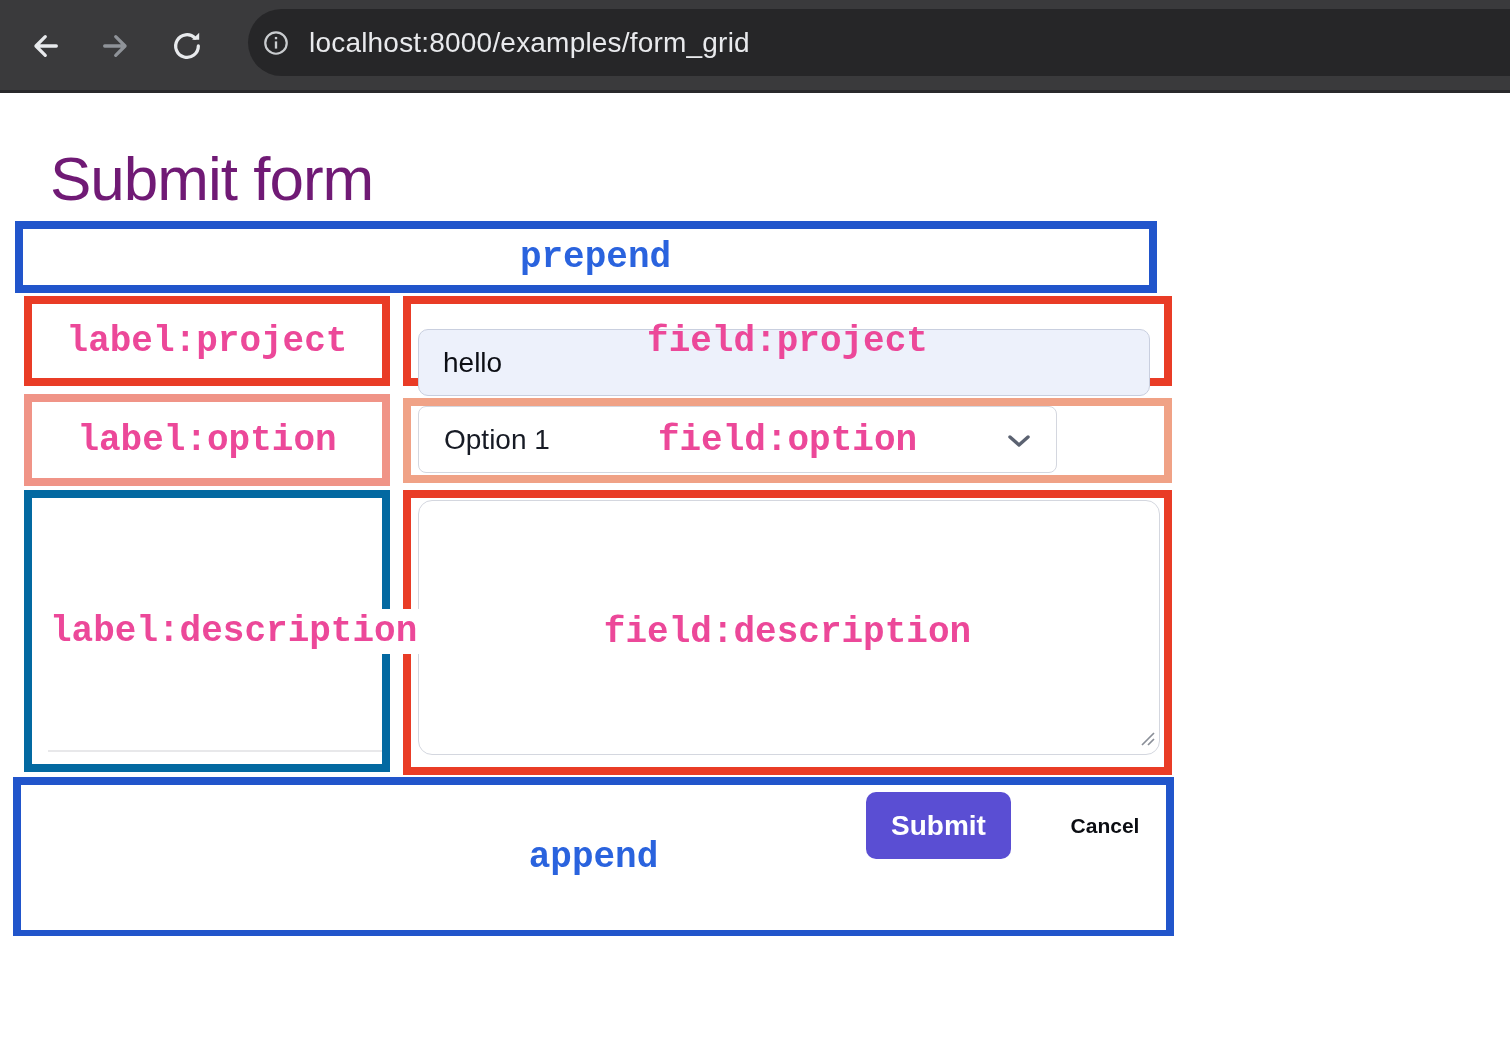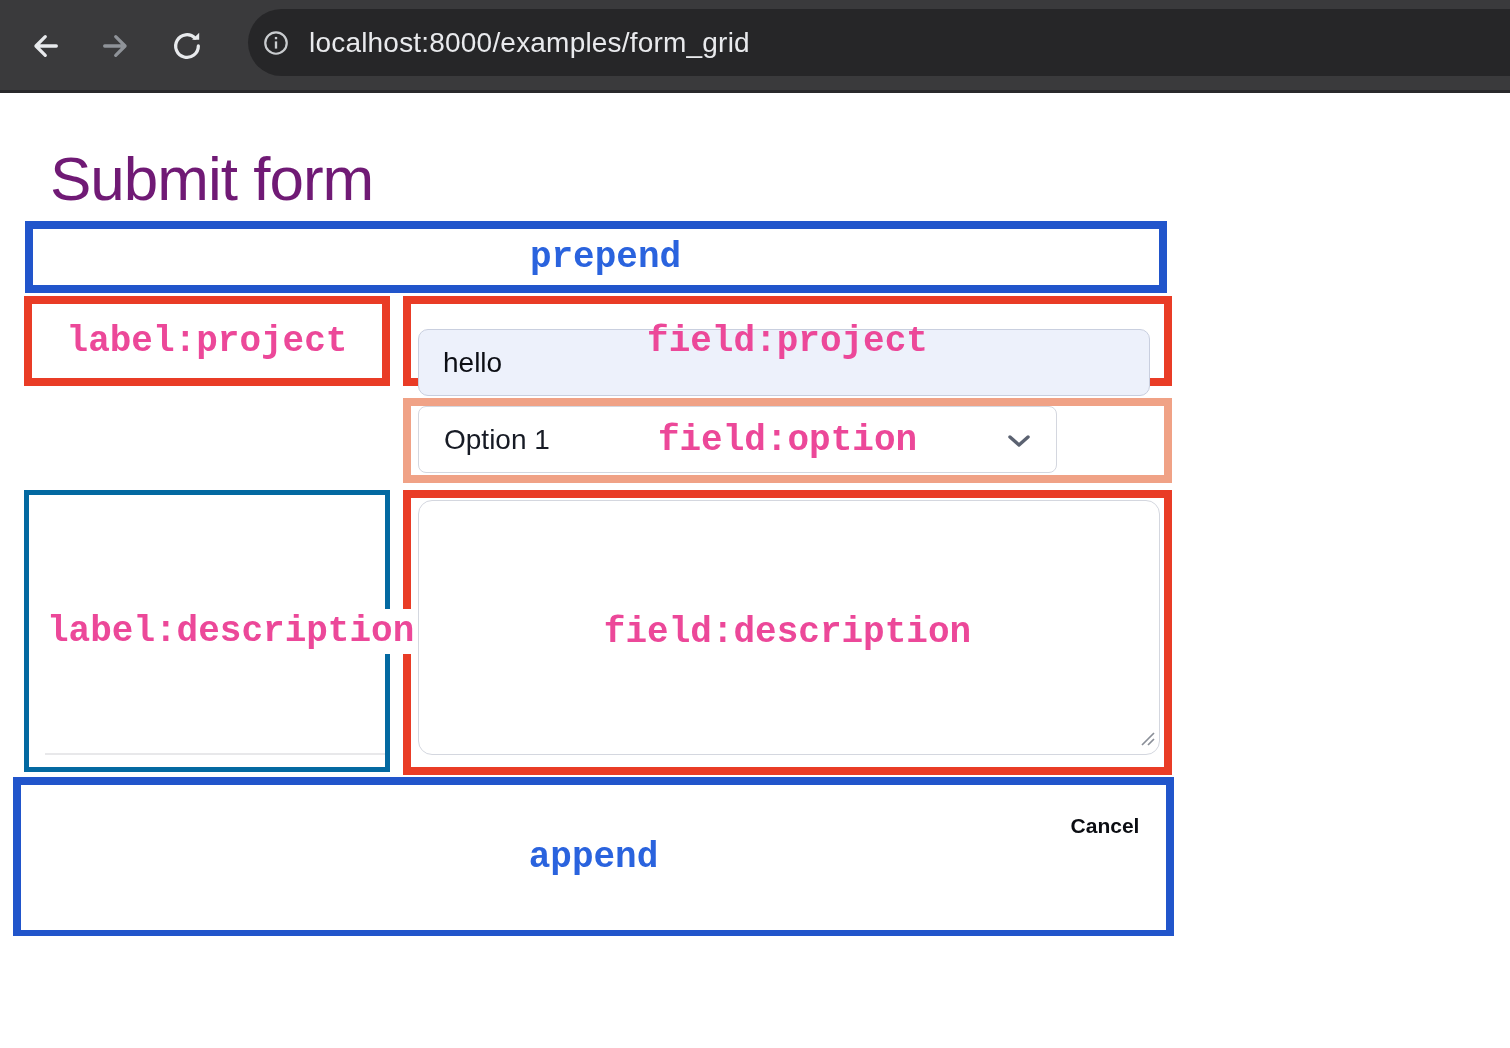--- a/index.html
+++ b/index.html
@@ -22,26 +22,26 @@
   
   .title{position:absolute;left:50px;top:148px;font-size:62px;line-height:1;color:#701a75;
          font-weight:400;letter-spacing:-1px;}
 
   .box{position:absolute;box-sizing:border-box;background:#fff;display:flex;
        align-items:center;justify-content:center;}
   .mono{font-family:"Liberation Mono",monospace;font-weight:700;font-size:36px;white-space:nowrap;}
   .blue-t{color:#2a63de;}
   .red-t{color:#ec4899;}
 
-  .prepend{left:25px;top:221px;width:1142px;height:72px;border:8px solid #2155cb;padding-left:19px;}
+  .prepend{left:15px;top:221px;width:1142px;height:72px;border:8px solid #2155cb;padding-left:19px;}
   .lbl-project{left:24px;top:296px;width:366px;height:90px;border:8px solid #e93c26;}
   .fld-project{left:403px;top:296px;width:769px;height:90px;border:8px solid #e93c26;justify-content:flex-start;}
   .lbl-option{left:24px;top:394px;width:366px;height:92px;border:8px solid #f09487;}
   .fld-option{left:403px;top:398px;width:769px;height:85px;border:8px solid #f0a286;justify-content:flex-start;}
-  .lbl-desc{left:24px;top:490px;width:366px;height:282px;border:5px solid #0369a1;justify-content:flex-start;padding-left:16px;}
+  .lbl-desc{left:24px;top:490px;width:366px;height:282px;border:8px solid #0369a1;justify-content:flex-start;padding-left:16px;}
   .fld-desc{left:403px;top:490px;width:769px;height:285px;border:8px solid #e93c26;}
   .append{left:13px;top:777px;width:1161px;height:161px;border:8px solid #2155cb;}
 
   .overlay-tag{position:absolute;left:0;top:0;right:0;bottom:0;display:flex;align-items:center;
                justify-content:center;pointer-events:none;z-index:3;}
   .overlay-tag.lower{}
 
   .text-input{position:absolute;left:7px;top:11px;width:732px;height:67px;box-sizing:border-box;
               background:#edf1fb;border:1px solid #c9cfdf;border-radius:10px;display:flex;
               align-items:center;padding-left:24px;font-size:28px;color:#0c0e14;margin-top:14px;}
@@ -108,20 +108,23 @@
   </div>
   <div class="box fld-project">
     <div class="text-input">
       <span>hello</span>
     </div>
     <div class="overlay-tag lower">
       <span class="mono red-t">field:project</span>
     </div>
   </div>
 
+  <div class="box lbl-option">
+    <span class="mono red-t">label:option</span>
+  </div>
   <div class="box fld-option">
     <div class="select">
       <span>Option 1</span>
       <span class="chev">
         <svg width="26" height="16" viewBox="0 0 26 16">
           <path d="M4 4l9 8 9-8" fill="none" stroke="#5b6271" stroke-width="3.4" stroke-linecap="round" stroke-linejoin="round"></path>
         </svg>
       </span>
     </div>
     <div class="overlay-tag">
@@ -143,16 +146,17 @@
     </div>
     <div class="overlay-tag">
       <span class="mono red-t">field:description</span>
     </div>
   </div>
 
   <div class="box append">
     <div class="append-text">
       <span class="mono blue-t">append</span>
     </div>
+    <div class="btn-submit">Submit</div>
     <div class="btn-cancel">Cancel</div>
   </div>
 
 </div>
 
 </body></html>

